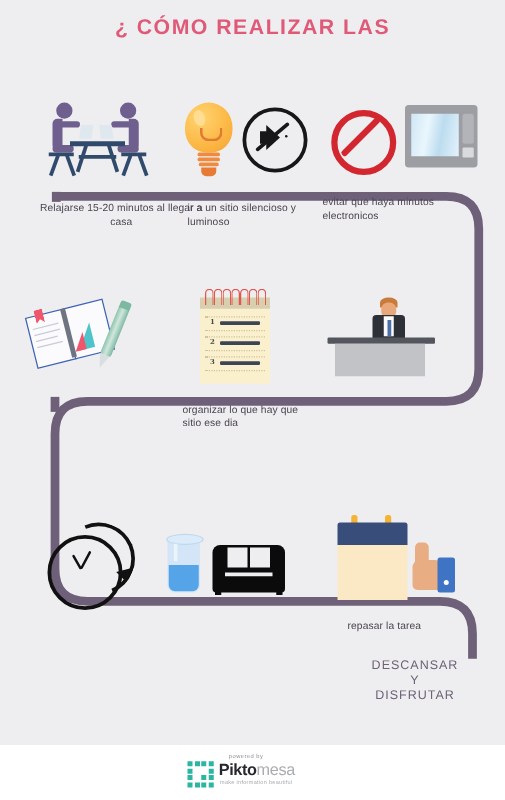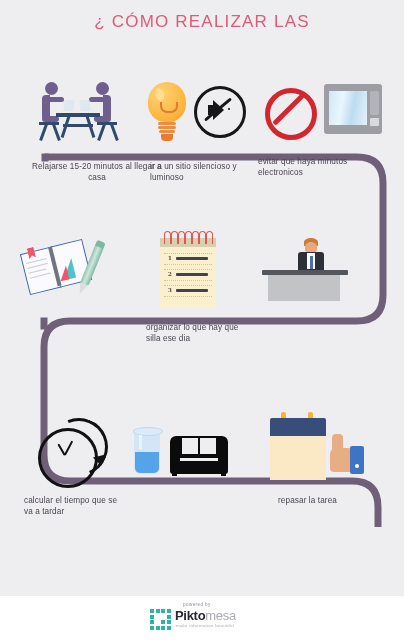--- a/index.html
+++ b/index.html
@@ -10,21 +10,21 @@
     overflow:hidden;position:relative;
   }
   #stage{position:relative;width:404px;height:640px;}
 
   
   .title{
     position:absolute;left:0;top:10px;width:404px;
     text-align:center;
     color:#e05a78;
     font-family:"Liberation Sans",sans-serif;
-    font-size:17px;letter-spacing:1.2px;font-weight:400;
+    font-size:17px;letter-spacing:1.2px;font-weight:700;
     line-height:23px;
   }
 
   
   .ribbon{position:absolute;left:0;top:0;width:404px;height:640px;pointer-events:none;}
 
   
   .icon-cell{position:absolute;}
   .label{
     position:absolute;
@@ -259,21 +259,21 @@
   <div class="icon-cell" style="left:262px;top:238px;width:88px;height:66px;">
     <div class="m-hair" style="left:42px;top:0px;width:14px;height:8px;"></div>
     <div class="m-head" style="left:43px;top:4px;width:12px;height:12px;"></div>
     <div class="m-suit" style="left:36px;top:14px;width:26px;height:20px;"></div>
     <div class="m-shirt" style="left:45px;top:15px;width:8px;height:16px;"></div>
     <div class="m-tie" style="left:47.5px;top:18px;width:3px;height:13px;"></div>
     <div class="dk-top" style="left:0px;top:32px;width:86px;height:5px;"></div>
     <div class="dk-front" style="left:6px;top:37px;width:72px;height:26px;"></div>
   </div>
 
-  <div class="label" style="left:146px;top:322px;width:100px;">organizar lo que hay que silla ese dia</div>
+  <div class="label" style="left:146px;top:322px;width:100px;">organizar lo que hay que sitio ese dia</div>
 
   <div class="icon-cell" style="left:34px;top:412px;width:80px;height:70px;">
     <div class="ck-ring" style="left:4px;top:16px;width:54px;height:54px;"></div>
     <div class="ck-h" style="left:31px;top:42px;width:16px;transform:rotate(-62deg);"></div>
     <div class="ck-h" style="left:31px;top:42px;width:13px;transform:rotate(-120deg);"></div>
     <div class="ck-arc" style="left:16px;top:6px;width:52px;height:52px;transform:rotate(22deg);"></div>
     <div class="ck-arrow" style="left:60px;top:44px;border-width:10px 6px 0 6px;border-color:#111 transparent transparent transparent;transform:rotate(-14deg);"></div>
   </div>
 
   <div class="icon-cell" style="left:128px;top:428px;width:106px;height:56px;">
@@ -294,23 +294,27 @@
     <div class="cal-r" style="left:15px;top:0px;width:5px;height:14px;"></div>
     <div class="cal-r" style="left:42px;top:0px;width:5px;height:14px;"></div>
     <div class="cal-t" style="left:4px;top:6px;width:56px;height:18px;"></div>
     <div class="cal-b" style="left:4px;top:24px;width:56px;height:44px;"></div>
     <div class="th-up" style="left:66px;top:22px;width:11px;height:18px;"></div>
     <div class="th-hand" style="left:64px;top:36px;width:24px;height:24px;"></div>
     <div class="th-cuff" style="left:84px;top:34px;width:14px;height:28px;"></div>
     <div class="th-dot" style="left:89px;top:52px;width:4px;height:4px;"></div>
   </div>
 
-  <div class="label" style="left:24px;top:495px;width:100px;">calcular el tiempo que se  va a tardar</div>
   <div class="label" style="left:278px;top:495px;width:100px;">repasar la tarea</div>
 
+  <div class="final">
+    <div>DESCANSAR</div>
+    <div>Y</div>
+    <div>DISFRUTAR</div>
+  </div>
 
   <div class="footer"></div>
   <div class="pb">powered by</div>
   <div class="logo-grid">
     <div class="lg" style="left:0;top:0;width:4px;height:4px;"></div>
     <div class="lg" style="left:5.5px;top:0;width:4px;height:4px;"></div>
     <div class="lg" style="left:11px;top:0;width:4px;height:4px;"></div>
     <div class="lg" style="left:16.5px;top:0;width:4px;height:4px;"></div>
     <div class="lg" style="left:0;top:5.5px;width:4px;height:4px;"></div>
     <div class="lg" style="left:16.5px;top:5.5px;width:4px;height:4px;"></div>

